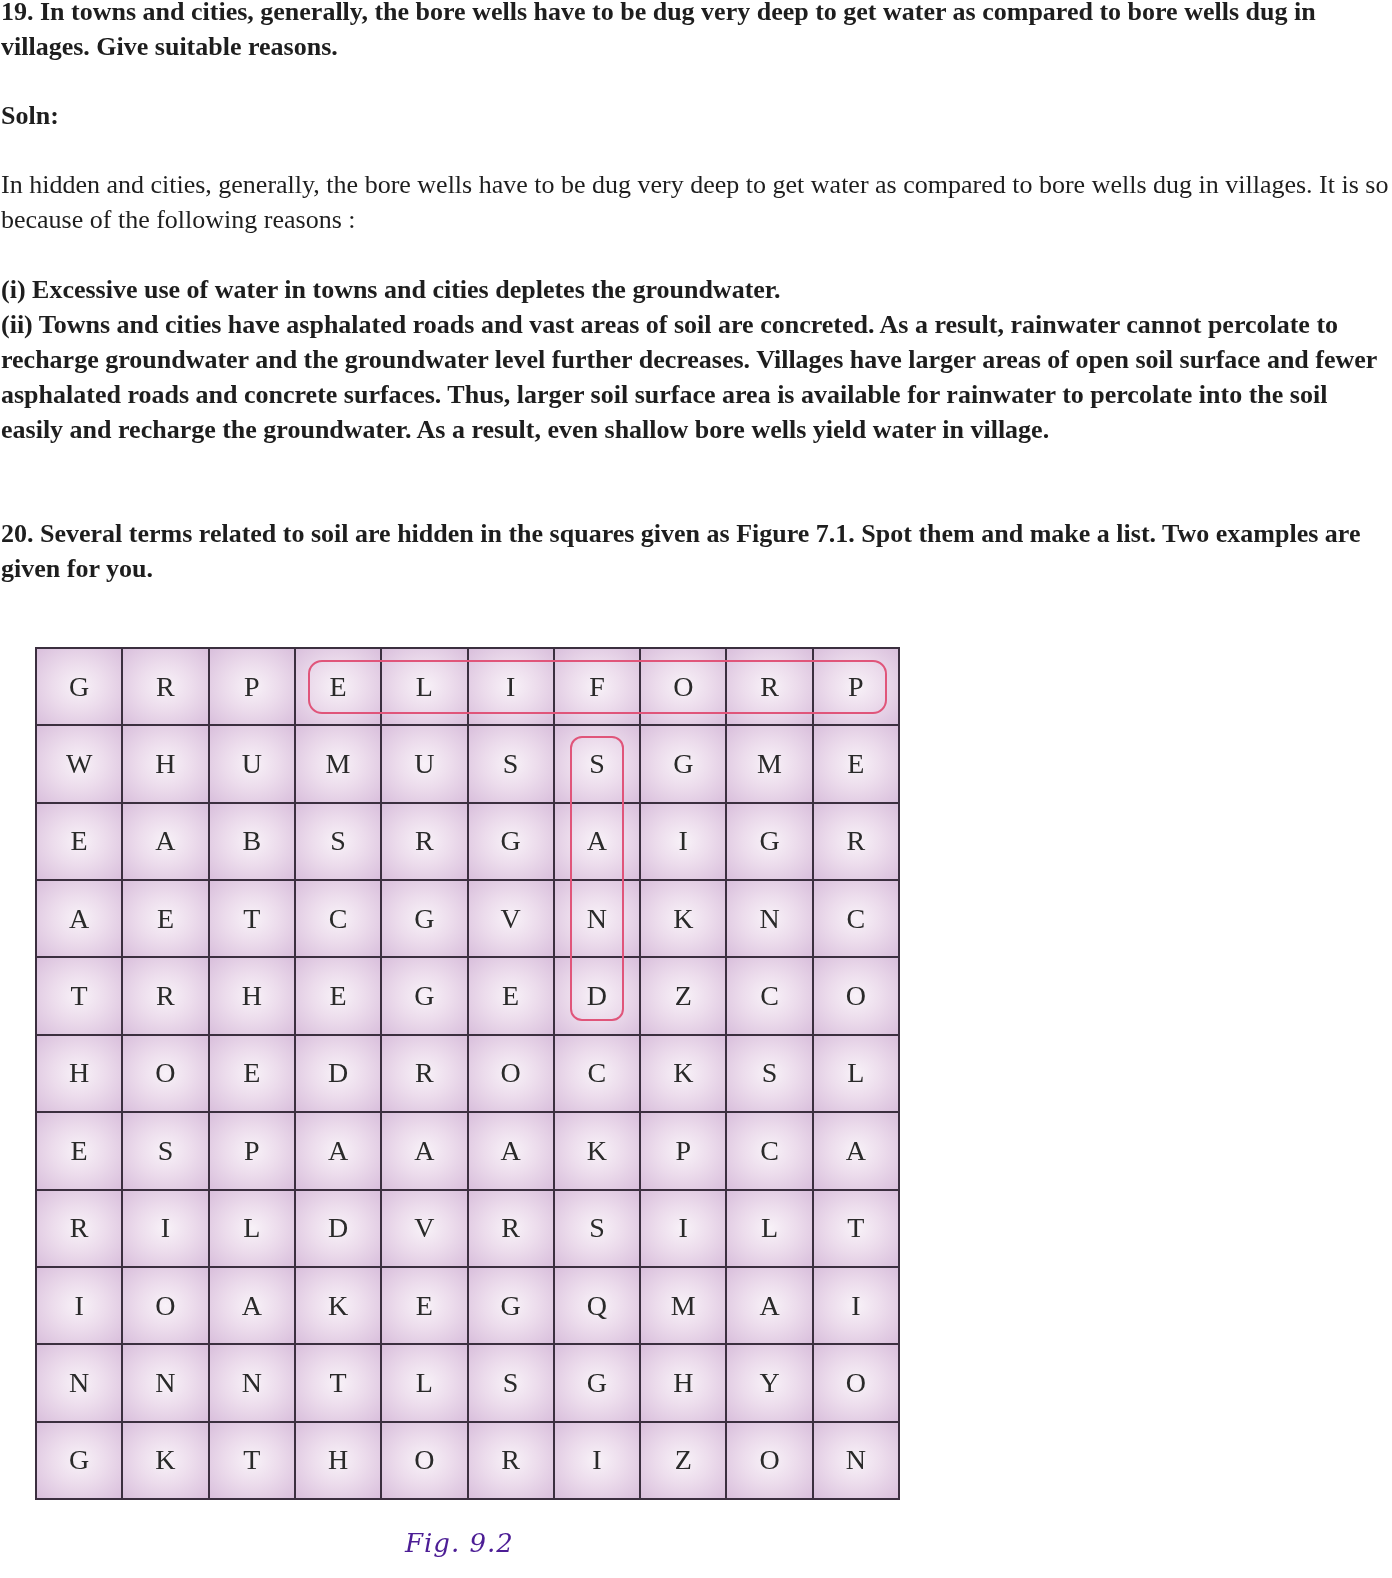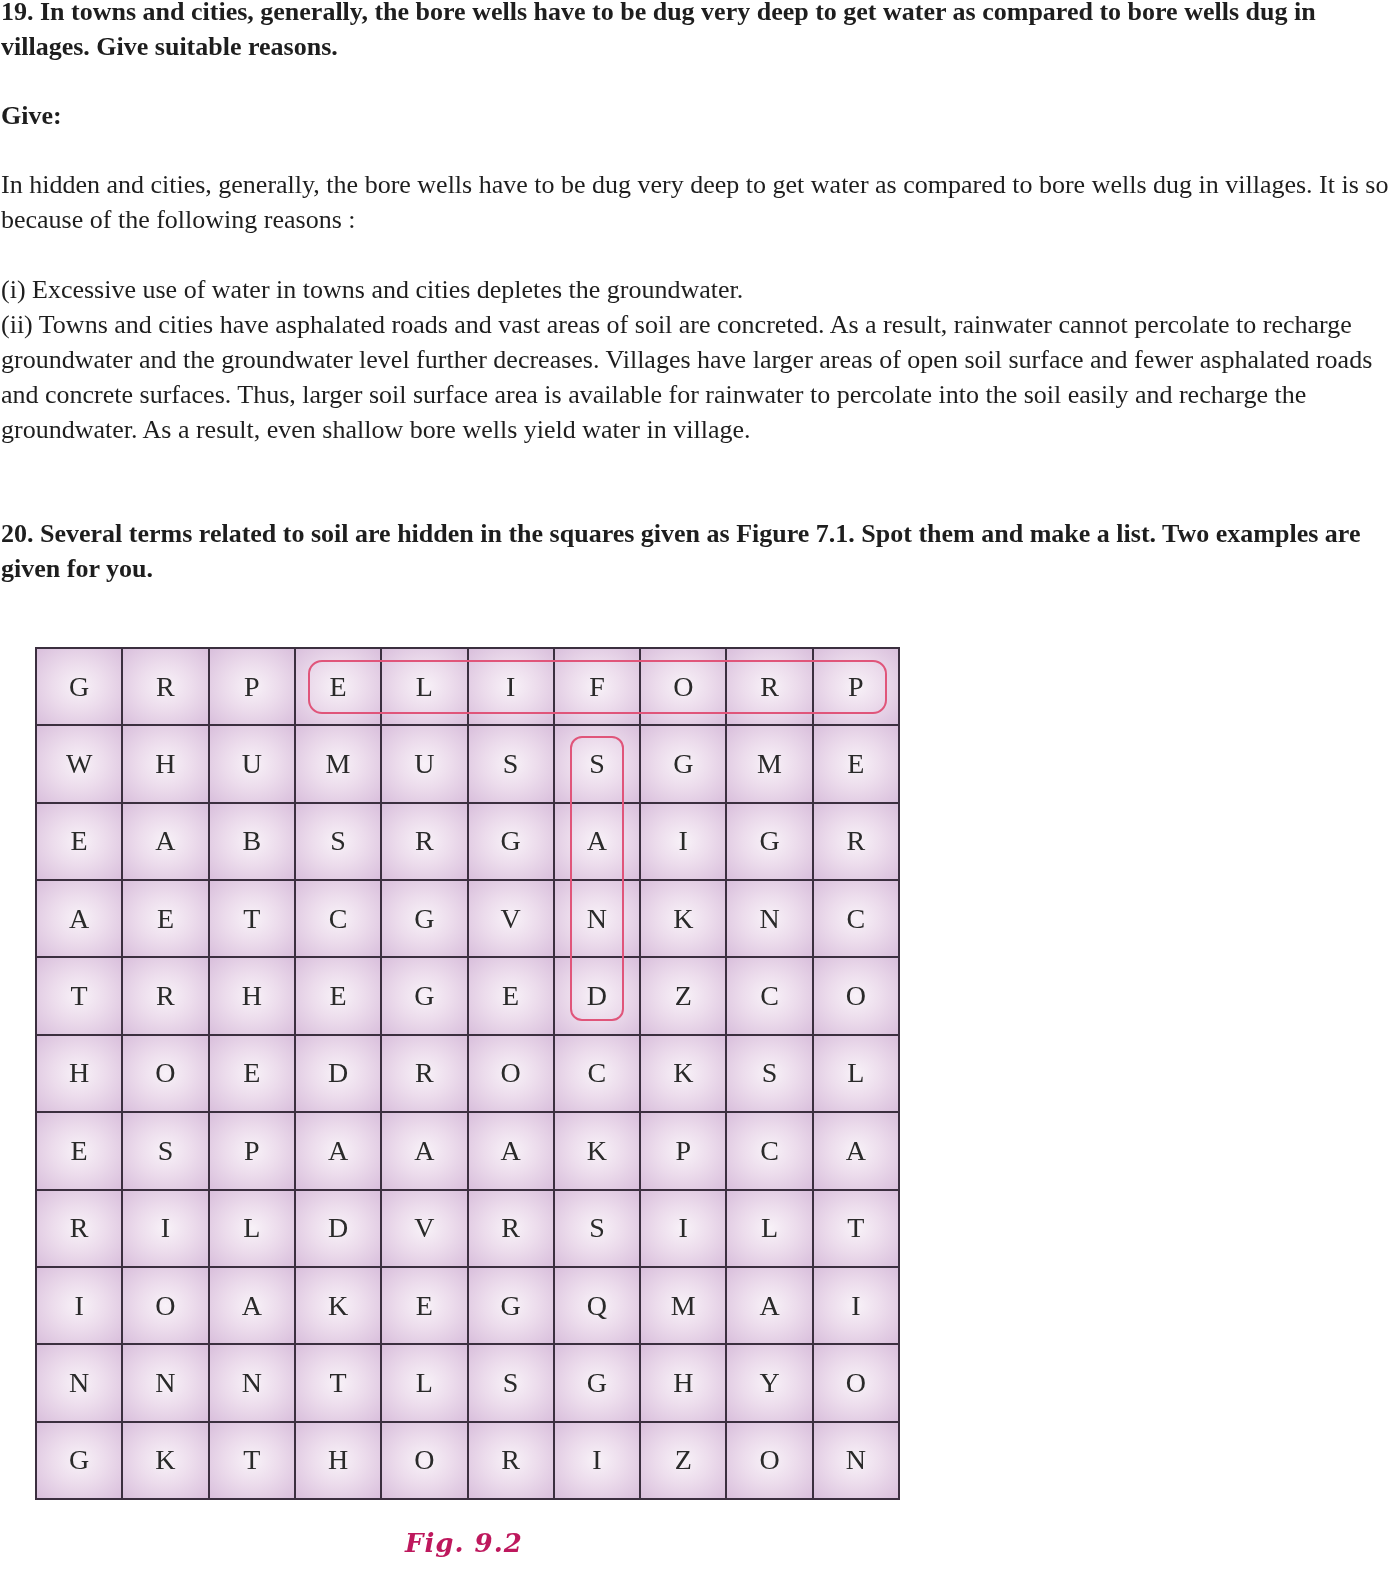--- a/index.html
+++ b/index.html
@@ -3,41 +3,41 @@
   <meta charset="utf-8">
   <style>
     html, body { margin: 0; padding: 0; background: #ffffff; }
     body { width: 1392px; height: 1578px; position: relative; overflow: hidden;
            font-family: "Liberation Serif", "DejaVu Serif", serif; color: #1e1e1e; }
     .para { position: absolute; left: 1px; width: 1390px; font-size: 26px; line-height: 35px; margin: 0; }
     .bold { font-weight: bold; }
     .q19 { top: -6px; }
     .soln { top: 98px; }
     .ans-intro { top: 167px; }
-    .reasons { top: 272px; }
+    .reasons { top: 272px; font-weight: bold; }
     .reasons p { margin: 0; }
     .q20 { top: 516px; }
     .grid-wrap { position: absolute; left: 35px; top: 647px; width: 865px; height: 853px; }
     .grid { position: absolute; left: 0; top: 0; width: 865px; height: 853px;
             display: grid; grid-template-columns: repeat(10, 1fr); grid-template-rows: repeat(11, 1fr);
             border: 2px solid #3b2f3f; box-sizing: border-box; background: #3b2f3f; gap: 2px; }
     .cell { display: flex; align-items: center; justify-content: center;
             background: radial-gradient(ellipse at center, #f8f2f8 0%, #ecdcec 45%, #d9bfdc 100%);
             font-size: 28px; color: #2a2a2a; font-family: "Liberation Serif", "DejaVu Serif", serif; }
     .hl { position: absolute; border: 2px solid #e0557a; border-radius: 14px; box-sizing: border-box; pointer-events: none; }
     .hl-row { left: 273px; top: 13px; width: 579px; height: 54px; }
     .hl-col { left: 535px; top: 89px; width: 54px; height: 285px; border-radius: 12px; }
-    .caption { position: absolute; left: 405px; top: 1528px; font-size: 26px; font-weight: bold; font-style: italic;
-               color: #be185d; font-family: "DejaVu Serif", serif; letter-spacing: 1px; }
+    .caption { position: absolute; left: 405px; top: 1528px; font-size: 26px; font-weight: normal; font-style: italic;
+               color: #4c1d95; font-family: "DejaVu Serif", serif; letter-spacing: 1px; }
   </style>
 </head>
 <body>
 
 <p class="para bold q19">19. In towns and cities, generally, the bore wells have to be dug very deep to get water as compared to bore wells dug in villages. Give suitable reasons.</p>
-<p class="para bold soln">Give:</p>
+<p class="para bold soln">Soln:</p>
 <p class="para ans-intro">In hidden and cities, generally, the bore wells have to be dug very deep to get water as compared to bore wells dug in villages. It is so because of the following reasons :</p>
 <div class="para reasons">
   <p>(i) Excessive use of water in towns and cities depletes the groundwater.</p>
   <p>(ii) Towns and cities have asphalated roads and vast areas of soil are concreted. As a result, rainwater cannot percolate to recharge groundwater and the groundwater level further decreases. Villages have larger areas of open soil surface and fewer asphalated roads and concrete surfaces. Thus, larger soil surface area is available for rainwater to percolate into the soil easily and recharge the groundwater. As a result, even shallow bore wells yield water in village.</p>
 </div>
 <p class="para bold q20">20. Several terms related to soil are hidden in the squares given as Figure 7.1. Spot them and make a list. Two examples are given for you.</p>
 
 <div class="grid-wrap">
   <div class="grid" id="grid">
       <div class="cell">G</div>

